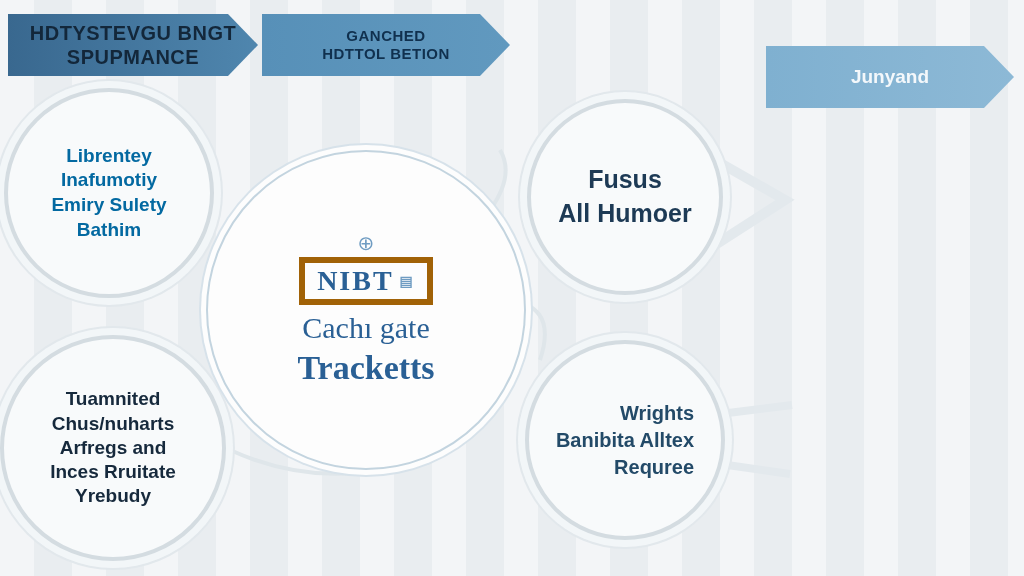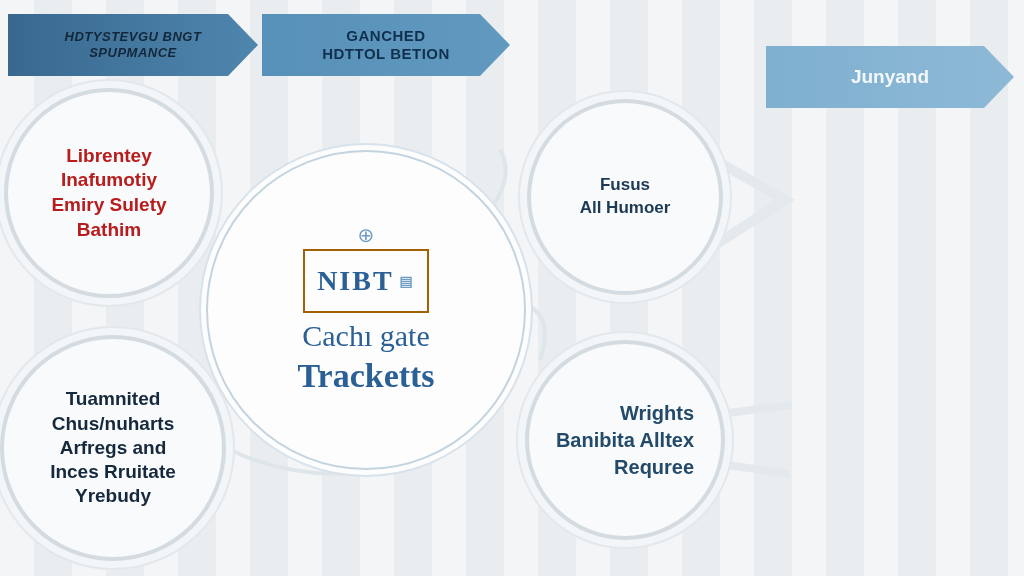--- a/index.html
+++ b/index.html
@@ -17,21 +17,21 @@
 
   
   .banner{
     position:absolute;top:14px;height:62px;
     display:flex;align-items:center;justify-content:center;
     text-align:center;
     clip-path:polygon(0 0, calc(100% - 30px) 0, 100% 50%, calc(100% - 30px) 100%, 0 100%);
     font-weight:bold;
   }
   .banner .banner-label{white-space:pre-line;line-height:1.2;}
-  .banner-1{left:8px;width:250px;background:linear-gradient(90deg,#39688f,#4f86ae);color:#13273a;font-size:13px;letter-spacing:.5px;font-style:italic;}
+  .banner-1{left:8px;width:250px;background:linear-gradient(90deg,#39688f,#4f86ae);color:#13273a;font-size:20px;letter-spacing:.5px;}
   .banner-2{left:262px;width:248px;background:linear-gradient(90deg,#5790b8,#6199bf);color:#10304e;font-size:15px;letter-spacing:.5px;}
   .banner-3{left:514px;width:248px;background:linear-gradient(90deg,#5d9bc3,#6aa4c9);color:#f2f7fa;font-size:19px;}
   .banner-4{left:766px;width:248px;background:linear-gradient(90deg,#7fb0d0,#8db9d6);color:#f4f8fb;font-size:19px;margin-top:32px;}
 
   
   .connectors{position:absolute;left:0;top:0;width:1024px;height:576px;}
 
   
   .circle{
     position:absolute;border-radius:50%;
@@ -39,27 +39,27 @@
     text-align:center;
   }
   .sat{
     background:#f8fafb;
     border:4px solid #d4dce1;
     box-shadow:0 0 0 7px rgba(244,247,249,.9), 0 0 0 9px #e2e8ec;
   }
   .sat .circle-text{white-space:pre-line;font-weight:bold;}
 
   .c-top-left{left:4px;top:88px;width:202px;height:202px;}
-  .c-top-left .circle-text{font-size:19px;line-height:1.3;color:#b91c1c;}
+  .c-top-left .circle-text{font-size:19px;line-height:1.3;color:#0369a1;}
 
   .c-bottom-left{left:0px;top:335px;width:218px;height:218px;}
   .c-bottom-left .circle-text{font-size:19px;line-height:1.28;color:#16293c;}
 
   .c-top-mid{left:527px;top:99px;width:188px;height:188px;}
-  .c-top-mid .circle-text{font-size:17px;line-height:1.35;color:#1d3a55;}
+  .c-top-mid .circle-text{font-size:25px;line-height:1.35;color:#1d3a55;}
 
   .c-top-right{left:784px;top:97px;width:206px;height:206px;}
   .c-top-right .circle-text{font-size:19px;line-height:1.3;color:#1f3245;}
 
   .c-bottom-mid{left:525px;top:340px;width:192px;height:192px;}
   .c-bottom-mid .circle-text{font-size:20px;line-height:1.35;color:#234a68;text-align:right;}
 
   .c-bottom-right{left:786px;top:343px;width:202px;height:202px;}
   .c-bottom-right .circle-text{font-size:20px;line-height:1.35;color:#2b5d88;}
 
@@ -70,21 +70,21 @@
     border:2px solid #c3d4df;
     box-shadow:0 0 0 5px #fdfdfd, 0 0 0 7px #d7e2ea;
   }
   .center-content{
     display:flex;flex-direction:column;align-items:center;gap:4px;
     font-family:"Liberation Serif", serif;color:#2a6095;
   }
   .center-icon{font-size:20px;color:#6f9cc2;line-height:1;}
   .center-badge{
     display:inline-flex;align-items:center;gap:6px;
-    border:2px solid #a16207;padding:14px 12px;
+    border:6px solid #a16207;padding:2px 12px;
     font-size:28px;font-weight:bold;letter-spacing:2px;
   }
   .center-badge-suffix{font-size:14px;color:#6f9cc2;}
   .center-line1{font-size:30px;margin-top:2px;}
   .center-line2{font-size:34px;font-weight:bold;}
 </style>
 </head>
 <body>
 
 <div class="canvas">

